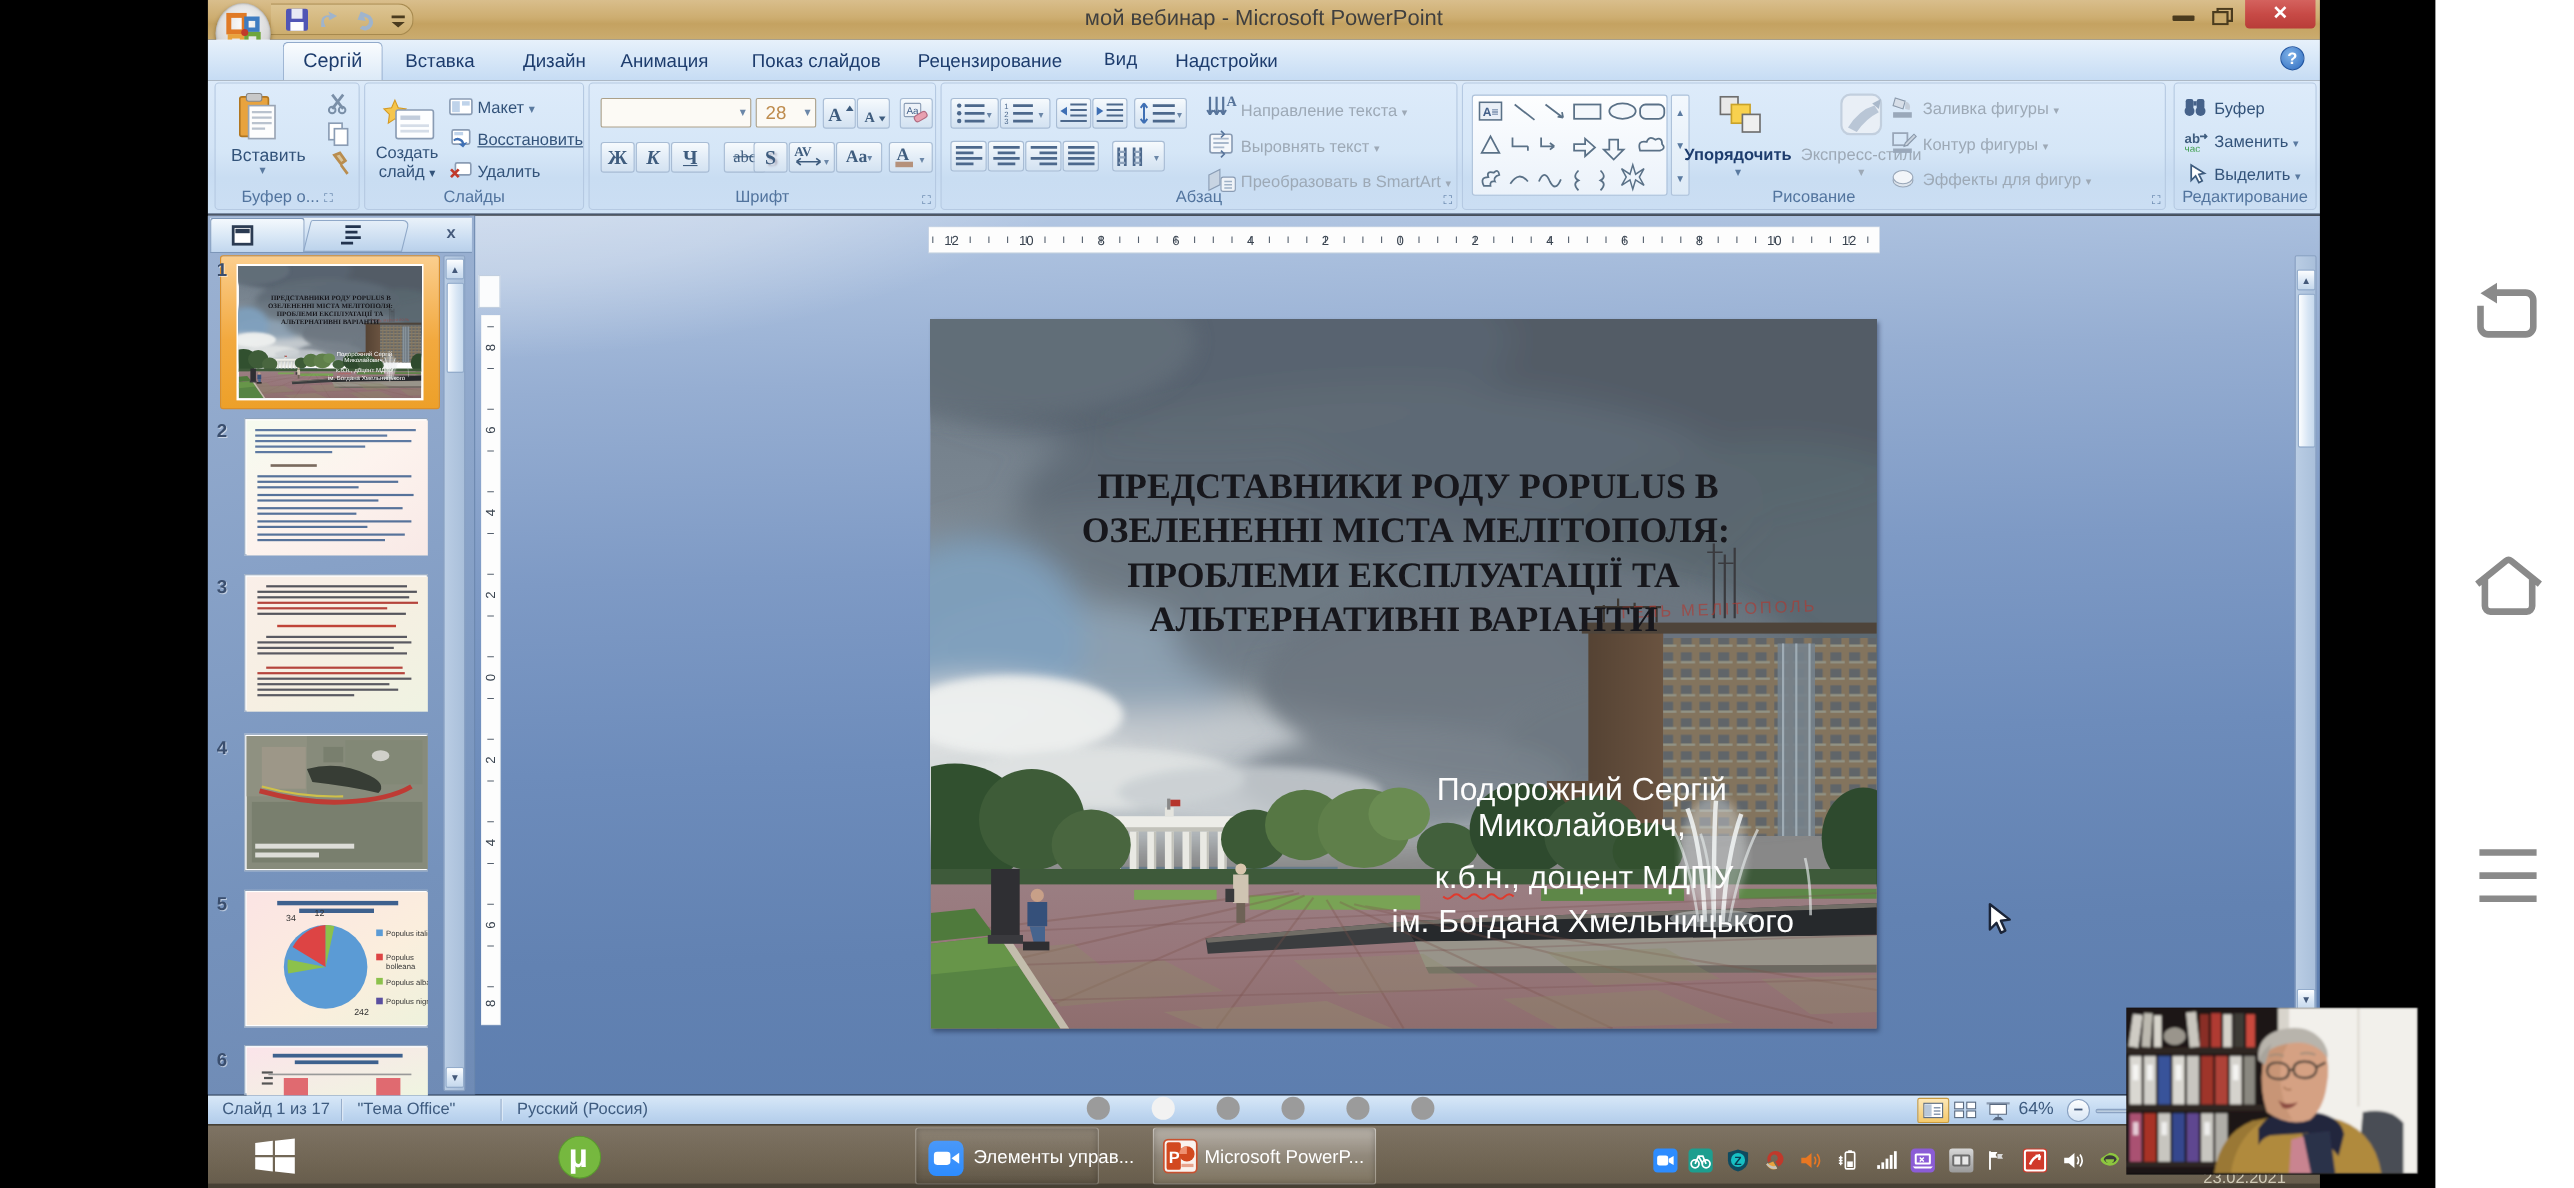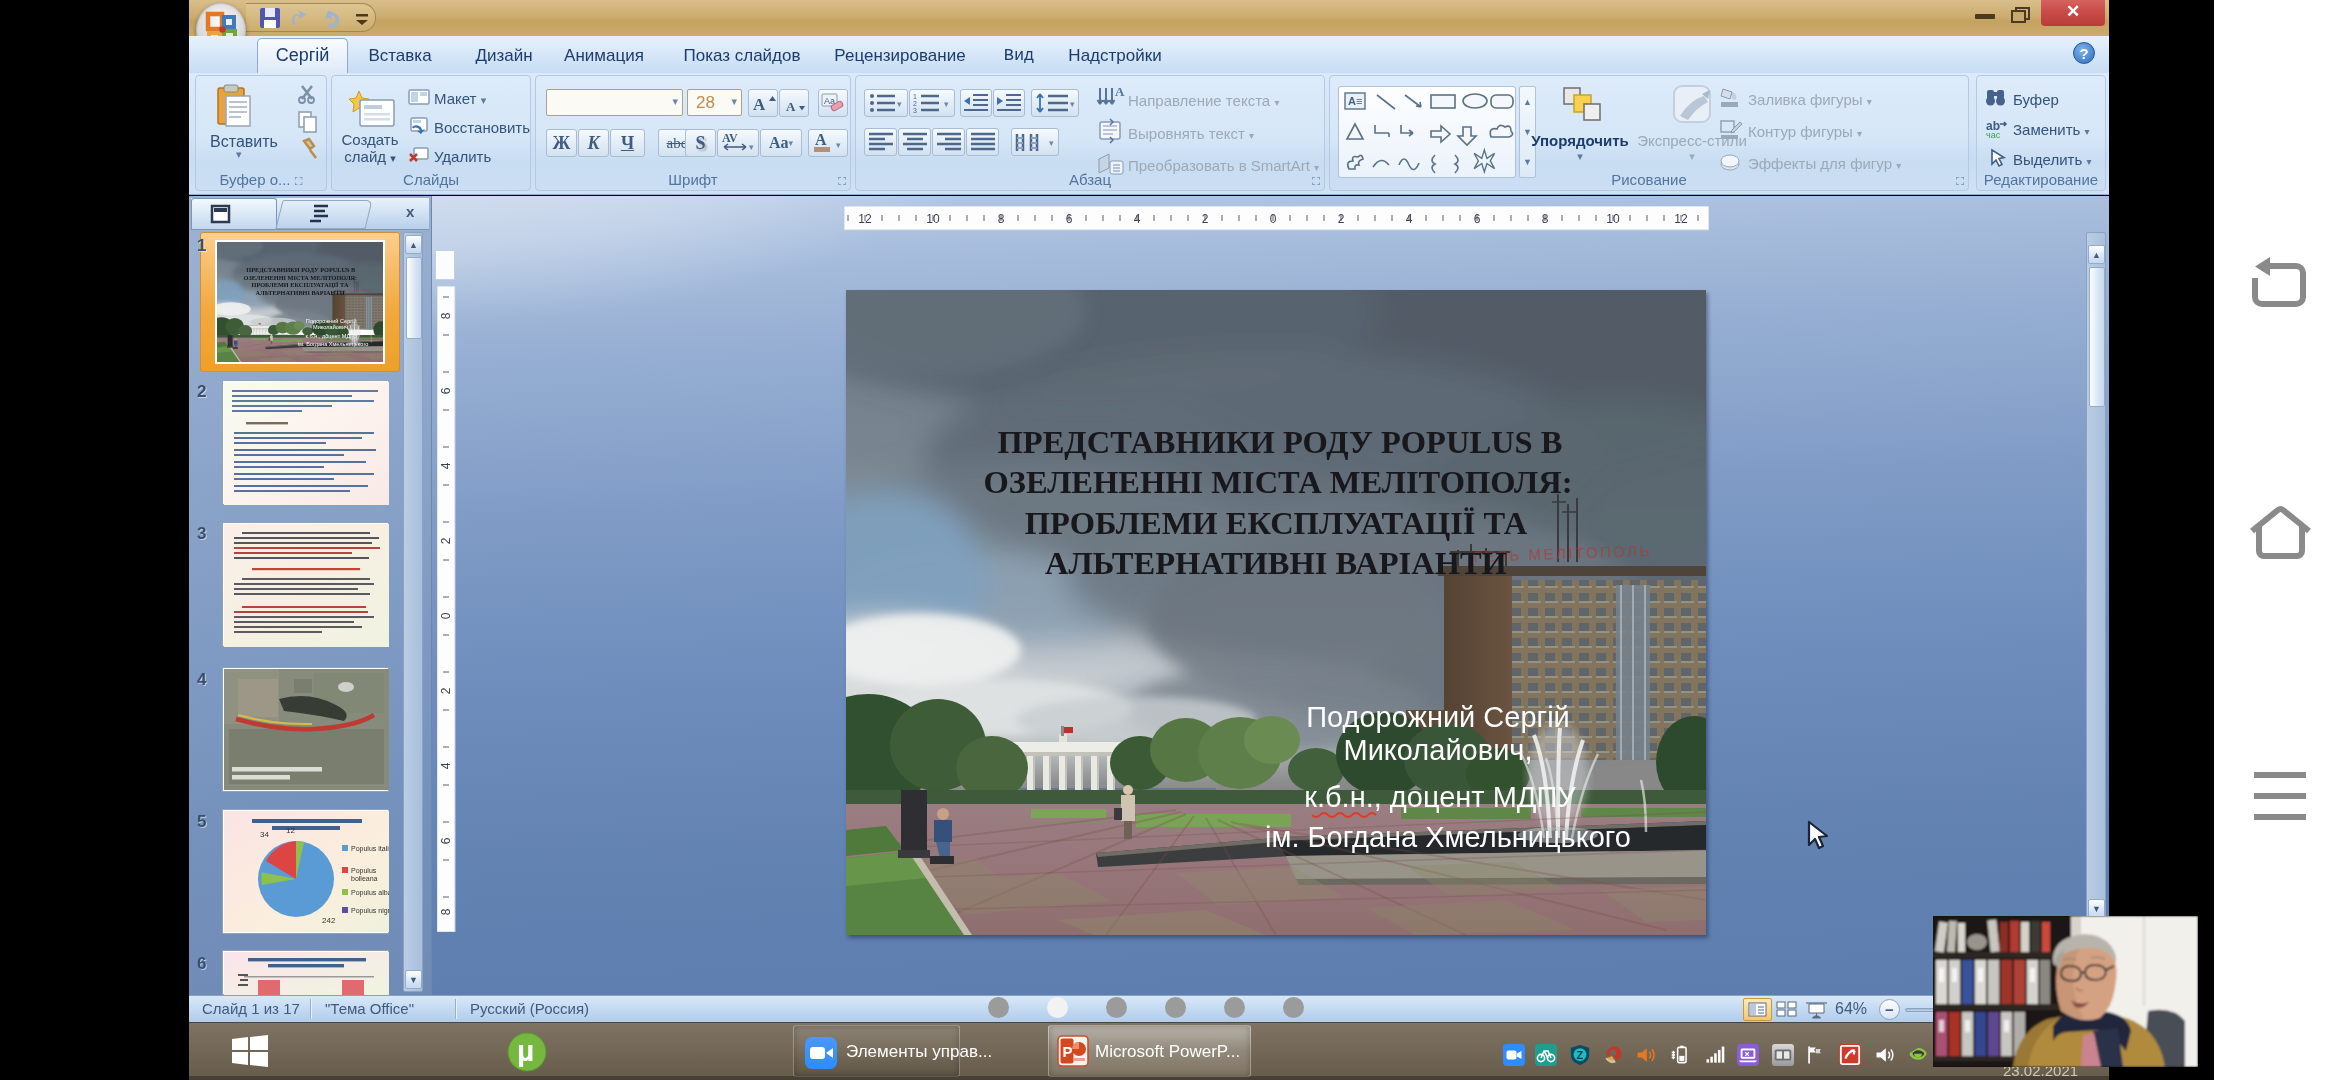--- a/index.html
+++ b/index.html
@@ -337,20 +337,21 @@
     <text x="592" y="470">Миколайович,</text>
     <text x="594" y="517">к.б.н., доцент МДПУ</text>
     <text x="602" y="557">ім. Богдана Хмельницького</text>
   </g>
   <path d="M466 525 q4 4 8 0 q4 -4 8 0 q4 4 8 0 q4 -4 8 0 q4 4 8 0 q4 -4 8 0 q4 4 8 0 q4 -4 8 0" stroke="#E03A2E" stroke-width="1.8" fill="none"></path>
 </g>
 </defs>
 </svg>
 <div id="screen">
   <div id="titlebar"></div>
+  <div id="titletext">мой вебинар  -  Microsoft PowerPoint</div>
   <div id="qat">
     <svg width="130" height="29" viewBox="0 0 130 29">
       <rect x="14" y="4" width="20" height="20" rx="2" fill="#5055B5"></rect>
       <rect x="19" y="4" width="10" height="9" fill="#E8E9F4"></rect>
       <rect x="18" y="16" width="12" height="8" fill="#FDFDFD"></rect>
       <path d="M46 16 q0 -7 8 -6 l-1.5 -3.5 l8 4 l-7 4 l-1 -3 q-4.5 0 -4 5 l1.5 4 l-4 0 z" fill="#9FB4CC"></path>
       <path d="M88 9 a7.5 7.5 0 1 1 -7 13 l2.5 -2.5 a4.2 4.2 0 1 0 1.5 -8 l1.5 3.5 l-7.5 -1 l3 -7.5 z" fill="#9FB4CC"></path>
       <path d="M110 10 h12 v2.5 h-12 z M110 16 l6 5 l6 -5 z" fill="#4a3b1e"></path>
     </svg>
   </div>
@@ -422,21 +423,21 @@
         <rect x="1" y="2" width="20" height="14" rx="1.5" fill="#fff" stroke="#8A9CB4" stroke-width="1.5"></rect>
         <rect x="3" y="4" width="7" height="10" fill="#BFD3EA"></rect>
           <rect x="12" y="4" width="7" height="4" fill="#BFD3EA"></rect>
       </svg>
       <div class="ribtext" style="left:102px;top:14px;text-align:center;">Макет <span style="font-size:11px;color:#5a7aa0;">▾</span></div>
       <svg width="22" height="18" style="position:absolute;left:76px;top:41px;" viewBox="0 0 22 18">
         <rect x="3" y="1" width="16" height="13" rx="1.5" fill="#fff" stroke="#8A9CB4" stroke-width="1.5"></rect>
         <rect x="5" y="3" width="8" height="3" fill="#BFD3EA"></rect>
         <path d="M4 10 a6 6 0 0 1 10 3 l3 -1 l-4 5 l-4 -3 l3 -0.5 a4.5 4.5 0 0 0 -7 -2 z" fill="#3E6FB4"></path>
       </svg>
-      <div class="ribtext" style="left:102px;top:43px;">Восстановить</div>
+      <div class="ribtext" style="left:102px;top:43px;text-decoration:underline;">Восстановить</div>
       <svg width="22" height="18" style="position:absolute;left:76px;top:70px;" viewBox="0 0 22 18">
         <rect x="6" y="2" width="14" height="11" rx="1.5" fill="#fff" stroke="#8A9CB4" stroke-width="1.5"></rect>
         <path d="M2 8 l7 7 M9 8 l-7 7" stroke="#C0392B" stroke-width="2.5"></path>
       </svg>
       <div class="ribtext" style="left:102px;top:72px;">Удалить</div>
       <div class="glabel">Слайды</div>
     </div>
 
     <div class="group" style="left:346px;width:316px;">
       <div style="position:absolute;left:10px;top:13px;width:137px;height:27px;background:#FCFAF5;border:1px solid #ABA089;border-radius:2px;">
@@ -984,21 +985,21 @@
           <path d="M19 4 L37 2 V17 H19 Z"></path>
           <path d="M1 19 H17 V32 L1 30 Z"></path>
           <path d="M19 19 H37 V34 L19 32 Z"></path>
         </g>
     </svg>
     <svg width="42" height="42" style="position:absolute;left:317px;top:8px;" viewBox="0 0 42 42">
       <circle cx="21" cy="21" r="19" fill="#76B83F"></circle>
       <circle cx="21" cy="21" r="19" fill="none" stroke="#5A9A2E" stroke-width="1"></circle>
       <text x="11" y="30" font-size="30" font-weight="bold" fill="#fff" font-family="Liberation Sans">µ</text>
     </svg>
-    <div class="taskbtn" style="left:604px;width:167px;">
+    <div class="taskbtn" style="left:643px;width:167px;">
       <div class="zoomicon" style="left:11px;"></div>
       <span class="tasktext" style="left:52px;">Элементы управ...</span>
     </div>
     <div class="taskbtn" style="left:859px;width:203px;background:linear-gradient(rgba(255,255,255,.45),rgba(255,255,255,.22) 50%,rgba(200,190,160,.25));">
       <svg width="32" height="32" style="position:absolute;left:8px;top:9px;" viewBox="0 0 32 32">
         <rect x="1" y="1" width="30" height="30" rx="4" fill="#FAF2EE" stroke="#C8512F" stroke-width="1.6"></rect>
         <rect x="3.5" y="3.5" width="13" height="25" rx="2" fill="#D2491F"></rect>
         <text x="5.5" y="22" font-size="15" fill="#fff" font-weight="bold">P</text>
         <circle cx="22" cy="14" r="7" fill="#D2491F"></circle>
         <path d="M22 7 a7 7 0 0 0 -7 7 h7 z" fill="#EE9070"></path>

